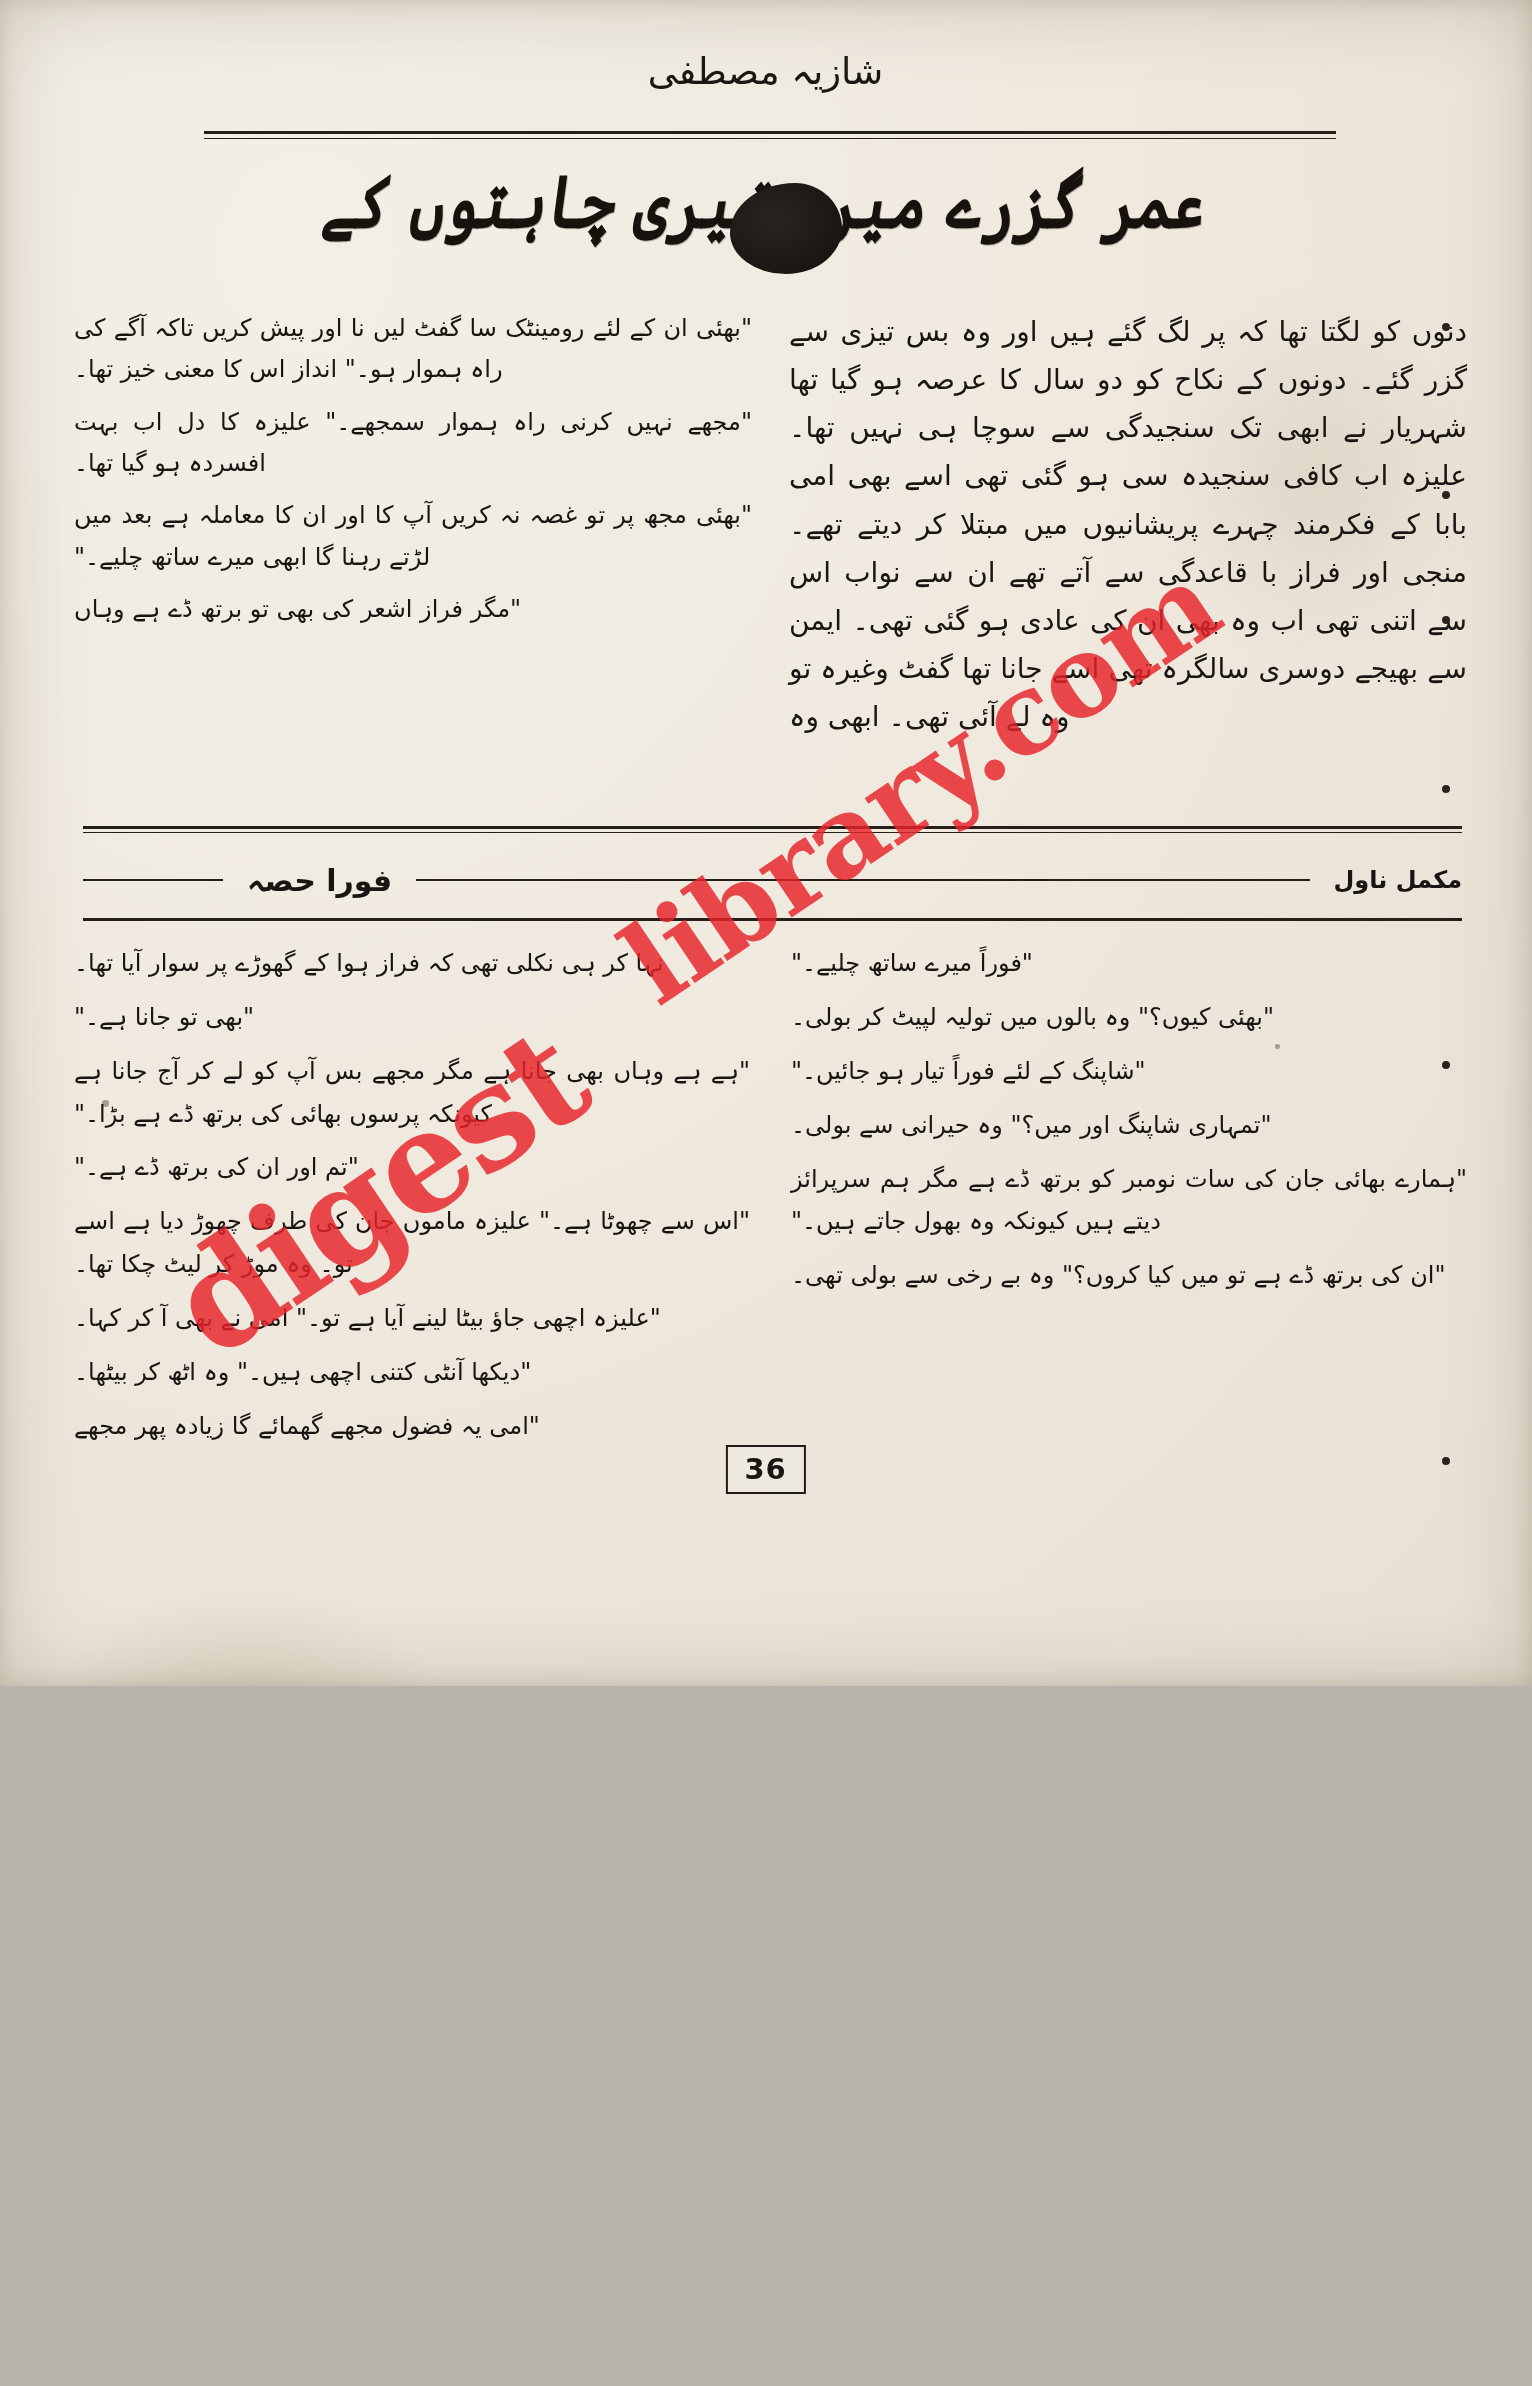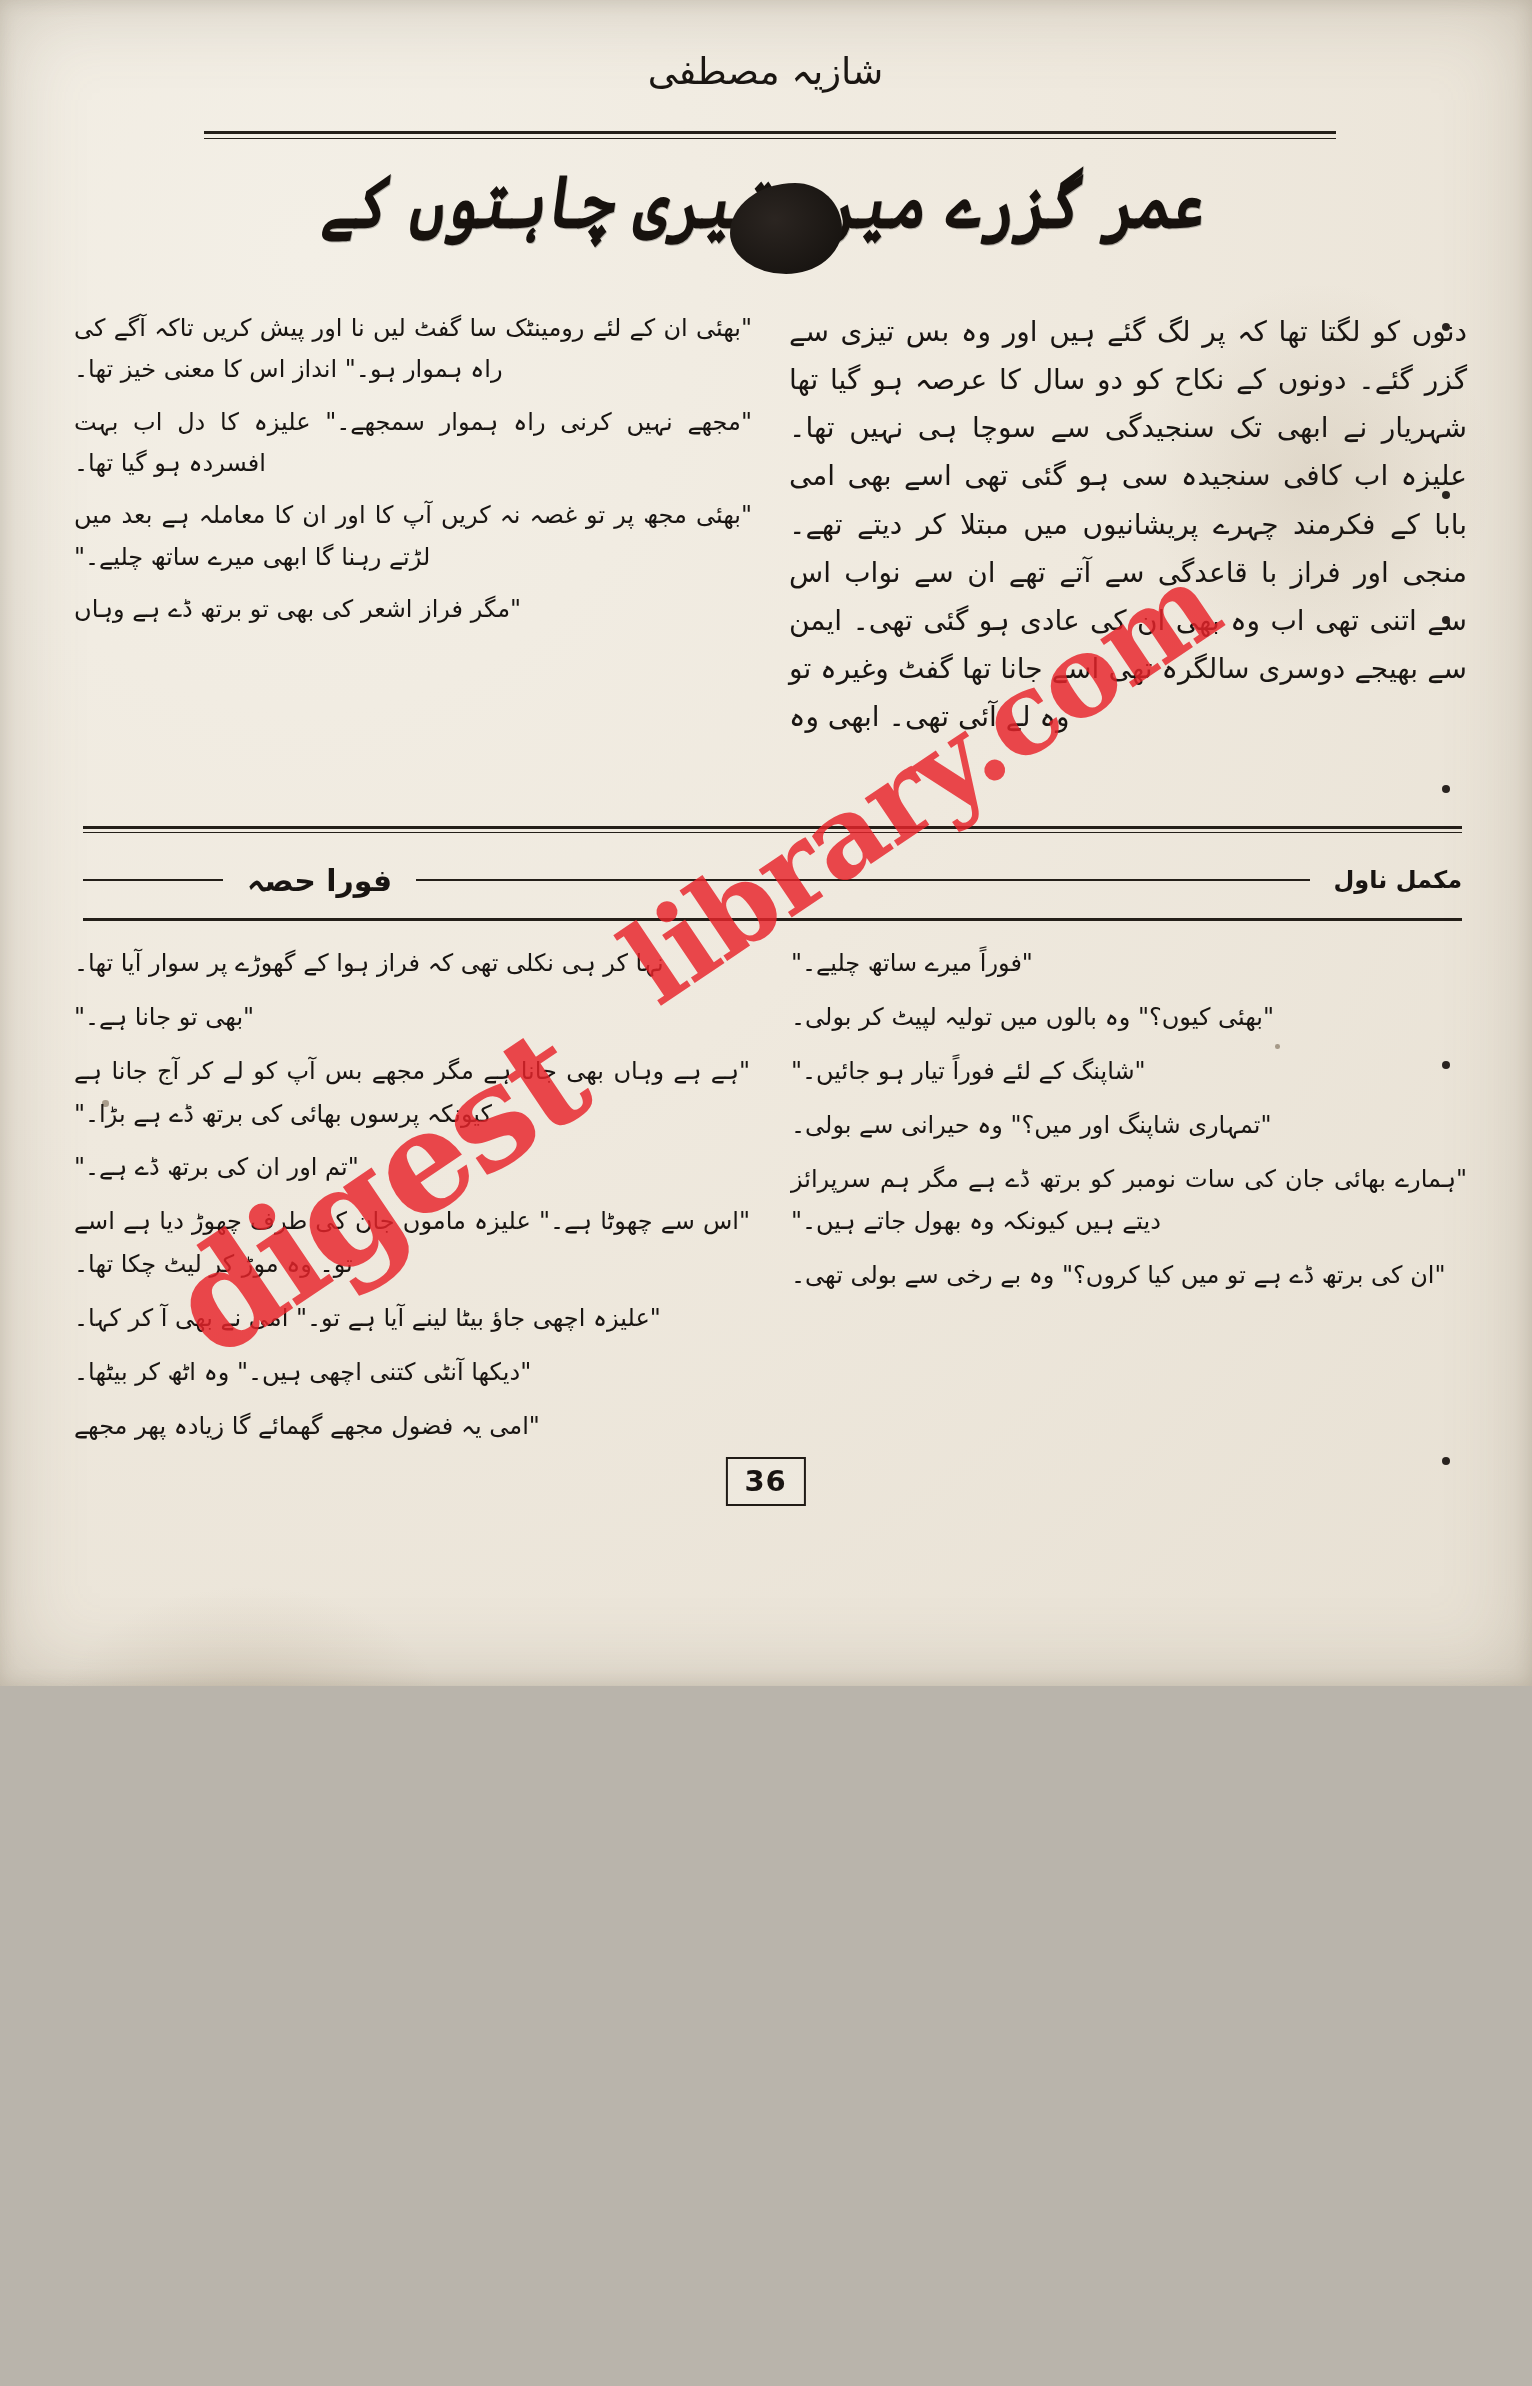--- a/index.html
+++ b/index.html
@@ -201,21 +201,21 @@
     left: 438px;
     top: -84px;
     letter-spacing: -1.9px;
   }
 
   
   .page-num {
     position: absolute;
     left: 50%;
     transform: translateX(-50%);
-    bottom: 180px;
+    bottom: 192px;
     border: 2.8px solid #201b16;
     padding: 5.6px 17px;
     font-size: 29px;
     font-weight: 700;
     letter-spacing: 0.9px;
     background: rgba(255,255,255,0.12);
     direction: ltr;
   }
 </style>
 </head>

